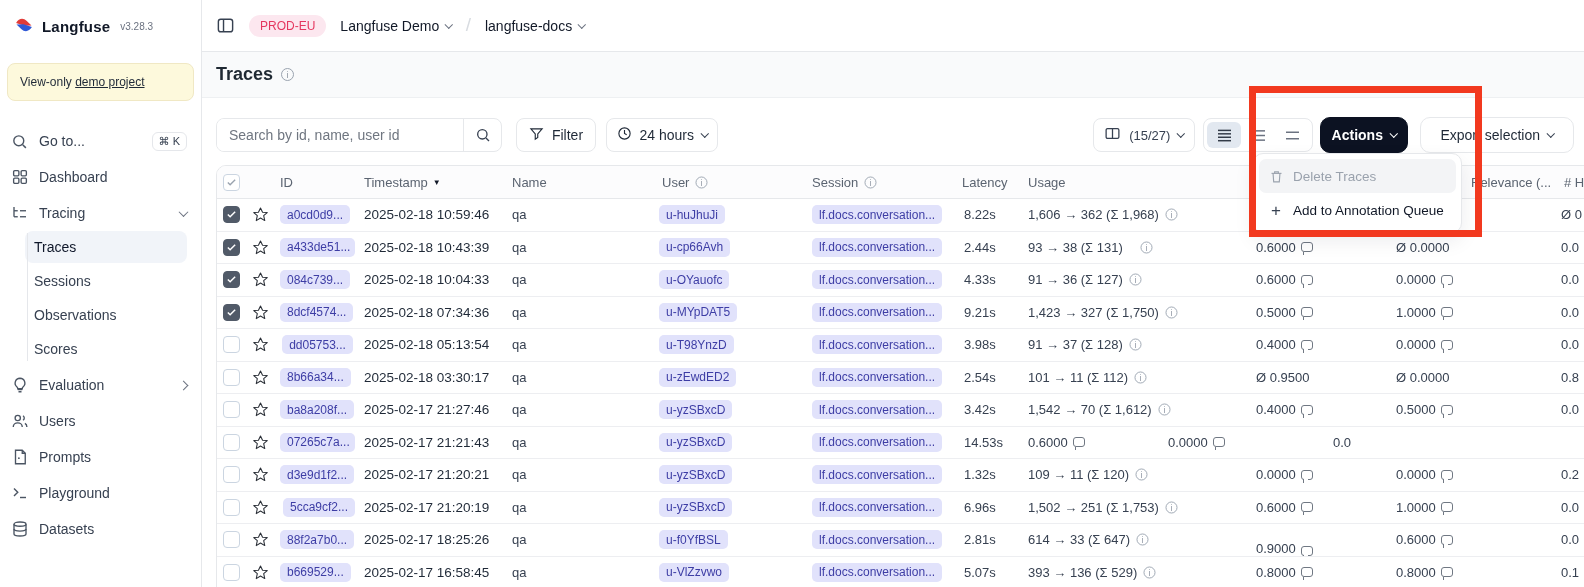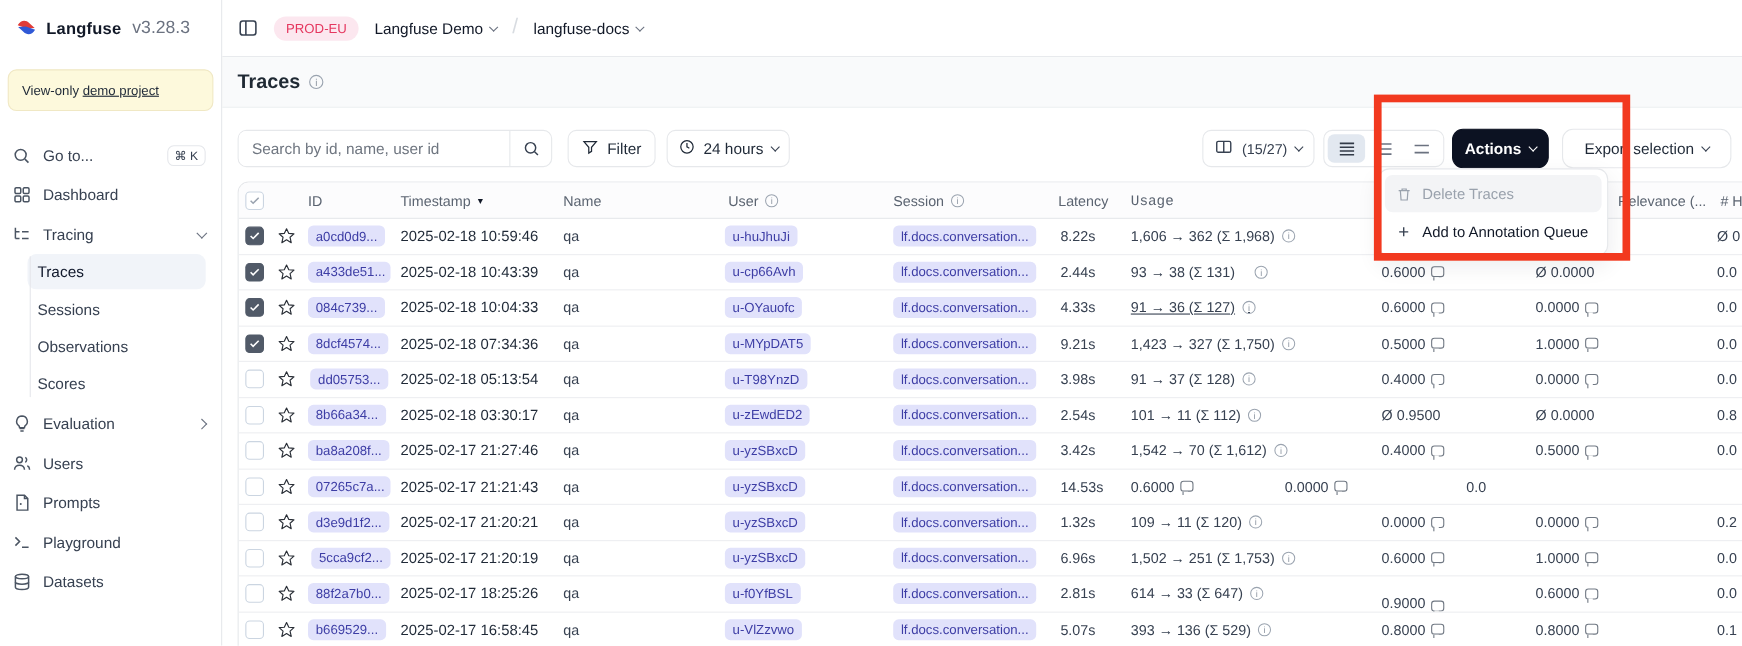--- a/index.html
+++ b/index.html
@@ -7,21 +7,21 @@
   body {
     font-family:"Liberation Sans", sans-serif;
     background:#fff; color:#111827; position:relative; font-size:14px;
   }
   .iconsvg{display:inline-block; vertical-align:middle; flex:none;}
 
   
   #sidebar{position:absolute; left:0; top:0; width:202px; height:587px; border-right:1px solid #e6e8eb; background:#fff; z-index:2;}
   .logo-row{height:52px; display:flex; align-items:center; padding:0 14px; gap:8px;}
   .brand-name{font-weight:bold; font-size:15px; color:#111827; letter-spacing:.2px;}
-  .brand-version{font-size:16px; color:#6b7280; margin-left:2px;}
+  .brand-version{font-size:10px; color:#6b7280; margin-left:2px;}
   .banner{margin:11px 7px 0 7px; background:#fdf9dc; border:1px solid #f0e8c4; border-radius:8px; padding:11px 12px; font-size:12px; color:#1f2937;}
   .banner u{cursor:pointer;}
   #sidebar-nav{margin-top:22px;}
   .nav-row{height:36px; display:flex; align-items:center; padding:0 14px 0 10px; gap:10px; color:#374151; font-size:14px; cursor:pointer;}
   .nav-row .lbl{flex:1;}
   .nav-ico{width:19px; height:19px; display:flex; align-items:center; justify-content:center; color:#4b5563;}
   .kbd{border:1px solid #e5e7eb; border-radius:6px; font-size:11px; color:#374151; padding:2px 6px; background:#fff;}
   .chev{width:7px;height:7px;border-right:1.6px solid currentColor;border-bottom:1.6px solid currentColor;display:inline-block;flex:none;}
   .chev.down{transform:rotate(45deg) translate(-1px,-1px);}
   .chev.right{transform:rotate(-45deg);}
@@ -329,21 +329,21 @@
         <span>User</span>
         <span class="icoinfo"></span>
       </div>
       <div class="tcell c-session" style="width: 150px;">
         <span>Session</span>
         <span class="icoinfo"></span>
       </div>
       <div class="tcell c-latency" style="width: 66px;">
         <span>Latency</span>
       </div>
-      <div class="tcell c-usage" style="width: 228px; font-family: Liberation Mono, monospace;">
+      <div class="tcell c-usage" style="width: 228px;">
         <span>Usage</span>
       </div>
       <div class="tcell c-score1" style="width: 140px; padding-left: 0px;">
         <span>#</span>
       </div>
       <div class="tcell c-score2" style="width: 77px;">
         <span></span>
       </div>
       <div class="tcell c-relevance" style="width: 91px; padding-left: 3px;">
         <span>Relevance (...</span>
@@ -471,21 +471,21 @@
       </div>
       <div class="tcell c-user" style="width: 150px; padding-left: 2px;">
         <span class="badge">u-OYauofc</span>
       </div>
       <div class="tcell c-session" style="width: 150px;">
         <span class="badge">lf.docs.conversation...</span>
       </div>
       <div class="tcell c-latency" style="width: 66px; padding-left: 7px;">
         <span>4.33s</span>
       </div>
-      <div class="tcell c-usage" style="width: 228px; text-decoration: underline;">
+      <div class="tcell c-usage" style="width: 228px;">
         <span>91 → 36 (Σ 127)</span>
         <span class="icoinfo"></span>
       </div>
       <div class="tcell c-score1" style="width: 140px;">
         <span>0.6000</span>
         <span class="bubble"></span>
       </div>
       <div class="tcell c-score2" style="width: 77px;">
         <span>0.0000</span>
         <span class="bubble"></span>

